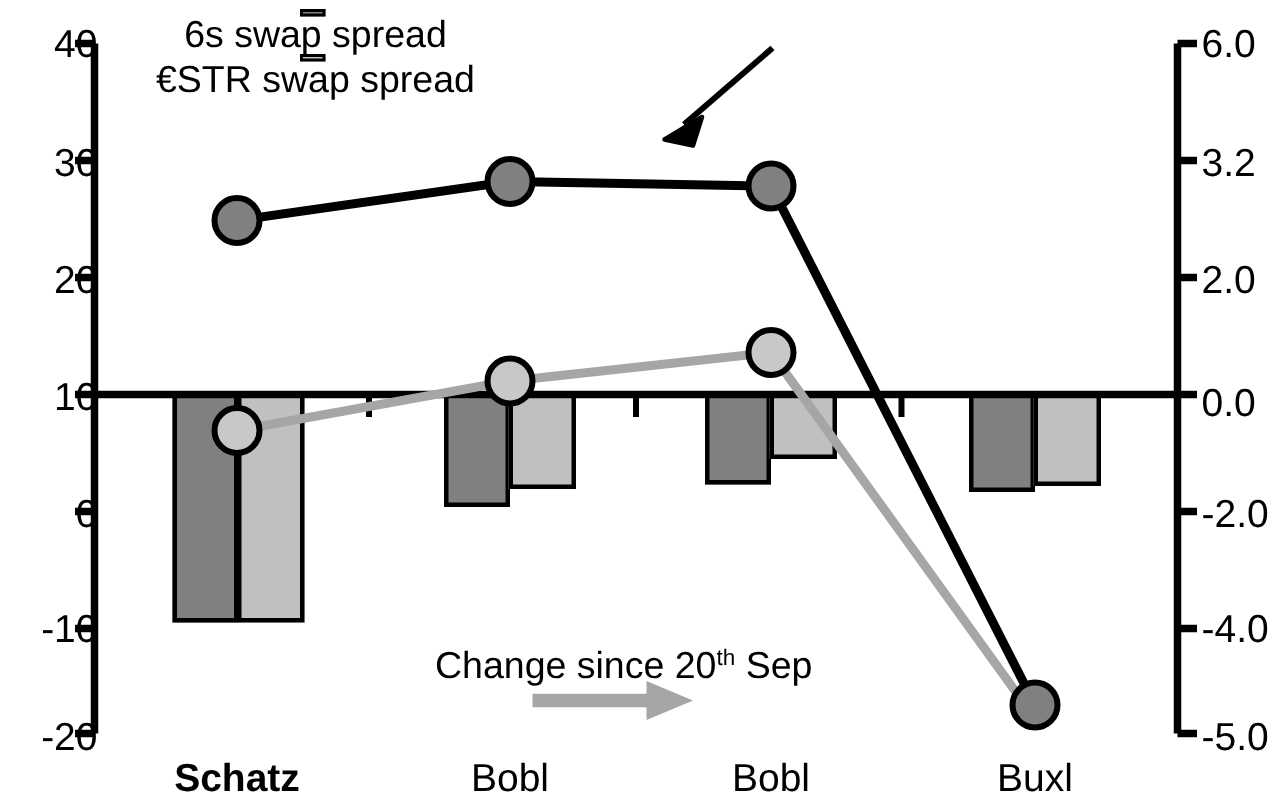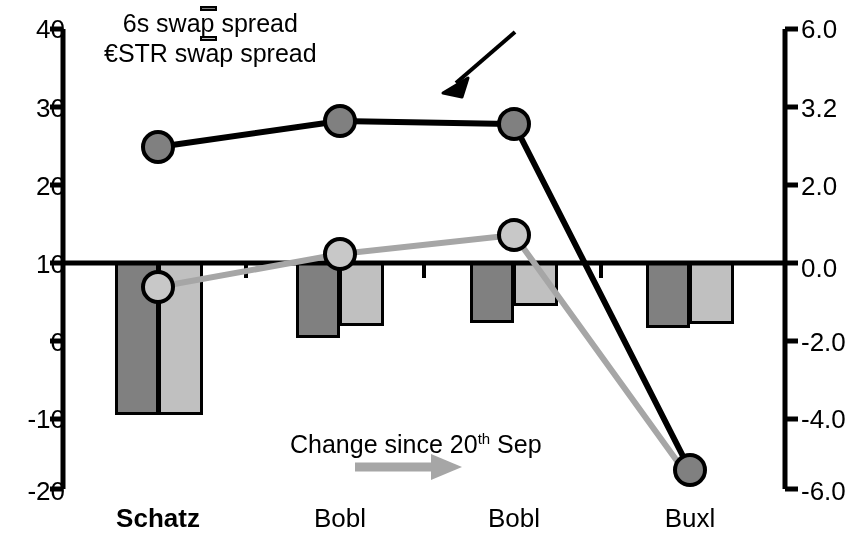--- a/index.html
+++ b/index.html
@@ -63,21 +63,21 @@
   <div class="ytick left" style="top:329px;">0</div>
   <div class="ytick left" style="top:406px;">-10</div>
   <div class="ytick left" style="top:478px;">-20</div>
 
   <div class="ytick right" style="top:16px;">6.0</div>
   <div class="ytick right" style="top:95px;">3.2</div>
   <div class="ytick right" style="top:173px;">2.0</div>
   <div class="ytick right" style="top:255px;">0.0</div>
   <div class="ytick right" style="top:329px;">-2.0</div>
   <div class="ytick right" style="top:406px;">-4.0</div>
-  <div class="ytick right" style="top:478px;">-6.0</div>
+  <div class="ytick right" style="top:478px;">-5.0</div>
 
   <div class="xtick" style="left:158px;top:505px;font-weight:bold;">Schatz</div>
   <div class="xtick" style="left:340px;top:505px;">Bobl</div>
   <div class="xtick" style="left:514px;top:505px;">Bobl</div>
   <div class="xtick" style="left:690px;top:505px;">Buxl</div>
 
   <div class="bar" style="left:115px;top:262px;width:44px;height:153px;background:#808080;"></div>
   <div class="bar" style="left:158px;top:262px;width:45px;height:153px;background:#c0c0c0;"></div>
 
   <div class="bar" style="left:296px;top:262px;width:44px;height:76px;background:#808080;"></div>

